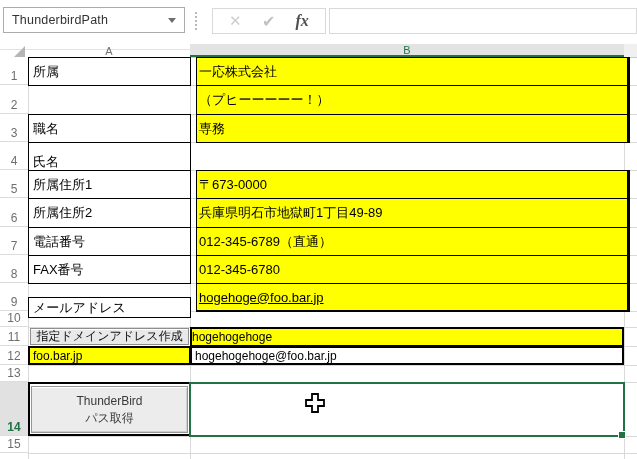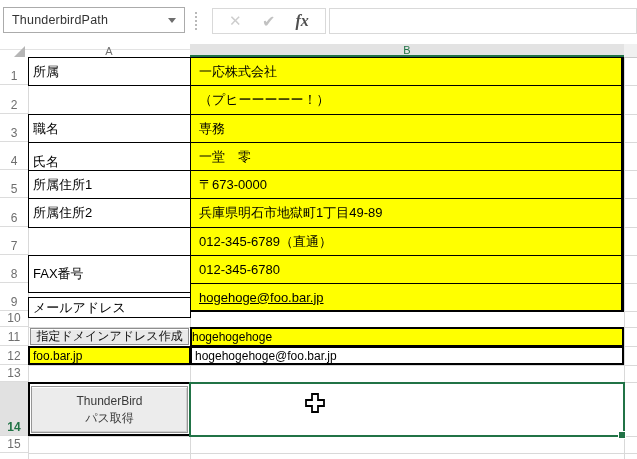--- a/index.html
+++ b/index.html
@@ -32,22 +32,22 @@
   .corner-tri { position:absolute; left:14px; top:46px; width:0; height:0;
                 border-left:11px solid transparent; border-bottom:11px solid #B6B6B6; }
 
   .rh { position:absolute; left:0; width:28px; display:flex; align-items:flex-end; justify-content:center;
         font-size:12px; color:#6E6E6E; border-bottom:1px solid #DCDCDC; padding-bottom:1px; background:#fff; }
   .rh.sel { background:#E1E1E1; color:#217346; font-weight:bold; }
 
   
   .acell { position:absolute; left:28px; width:163px; background:#fff; border:1px solid #000;
            font-size:13px; color:#000; display:flex; align-items:center; padding-left:4px; }
-  .bcell { position:absolute; left:190px; width:434px; background:#FFFF00; border:1px solid #000; border-right:3px solid #000;
-           font-size:13px; color:#000; display:flex; align-items:center; padding-left:8px; }
+  .bcell { position:absolute; left:196px; width:434px; background:#FFFF00; border:1px solid #000; border-right:3px solid #000;
+           font-size:13px; color:#000; display:flex; align-items:center; padding-left:2px; }
   .u { text-decoration:underline; }
 
   .btn-small { position:absolute; left:30px; top:328px; width:159px; height:17px; background:#E9E9E9;
                border:1px solid #8E8E8E; box-shadow:inset 0 1px 0 #fff; display:flex; align-items:center; justify-content:center;
                font-size:12px; color:#111; }
   .cell-b11 { position:absolute; left:190px; top:327px; width:434px; height:20px; background:#FFFF00; border:2px solid #000;
               font-size:12px; display:flex; align-items:center; padding-left:0; }
   .cell-a12 { position:absolute; left:28px; top:346px; width:163px; height:19px; background:#FFFF00; border:2px solid #000;
               font-size:12px; display:flex; align-items:center; padding-left:3px; }
   .cell-b12 { position:absolute; left:190px; top:346px; width:434px; height:19px; background:#fff; border:2px solid #000;
@@ -122,27 +122,27 @@
   <div class="rh" style="top:365px; height:17px;">13</div>
   <div class="rh sel" style="top:382px; height:54px;">14</div>
   <div class="rh" style="top:436px; height:17px;">15</div>
 
   <div class="acell" style="top:57px;  height:29px;">所属</div>
   <div class="acell" style="top:85px;  height:30px;margin-top:35px;">部署</div>
   <div class="acell" style="top:114px; height:29px;">職名</div>
   <div class="acell" style="top:142px; height:39px;">氏名</div>
   <div class="acell" style="top:170px; height:29px;">所属住所1</div>
   <div class="acell" style="top:198px; height:30px;">所属住所2</div>
-  <div class="acell" style="top:255px; height:38px;">FAX番号</div>
+  <div class="acell" style="top:227px; height:29px;">電話番号</div>
+  <div class="acell" style="top:255px; height:29px;">FAX番号</div>
   <div class="acell" style="top:297px; height:21px;">メールアドレス</div>
 
   <div class="bcell" style="top:57px;  height:29px;">一応株式会社</div>
   <div class="bcell" style="top:85px;  height:30px;">（プヒーーーーー！）</div>
   <div class="bcell" style="top:114px; height:29px;">専務</div>
-  <div class="bcell" style="top:142px; height:29px;">一堂　零</div>
   <div class="bcell" style="top:170px; height:29px;">〒673-0000</div>
   <div class="bcell" style="top:198px; height:30px;">兵庫県明石市地獄町1丁目49-89</div>
   <div class="bcell" style="top:227px; height:29px;">012-345-6789（直通）</div>
   <div class="bcell" style="top:255px; height:29px;">012-345-6780</div>
   <div class="bcell u" style="top:283px; height:29px; border-bottom:2px solid #000;">hogehoge@foo.bar.jp</div>
 
   <div class="btn-small">指定ドメインアドレス作成</div>
   <div class="cell-b11">hogehogehoge</div>
   <div class="cell-a12">foo.bar.jp</div>
   <div class="cell-b12">hogehogehoge@foo.bar.jp</div>

